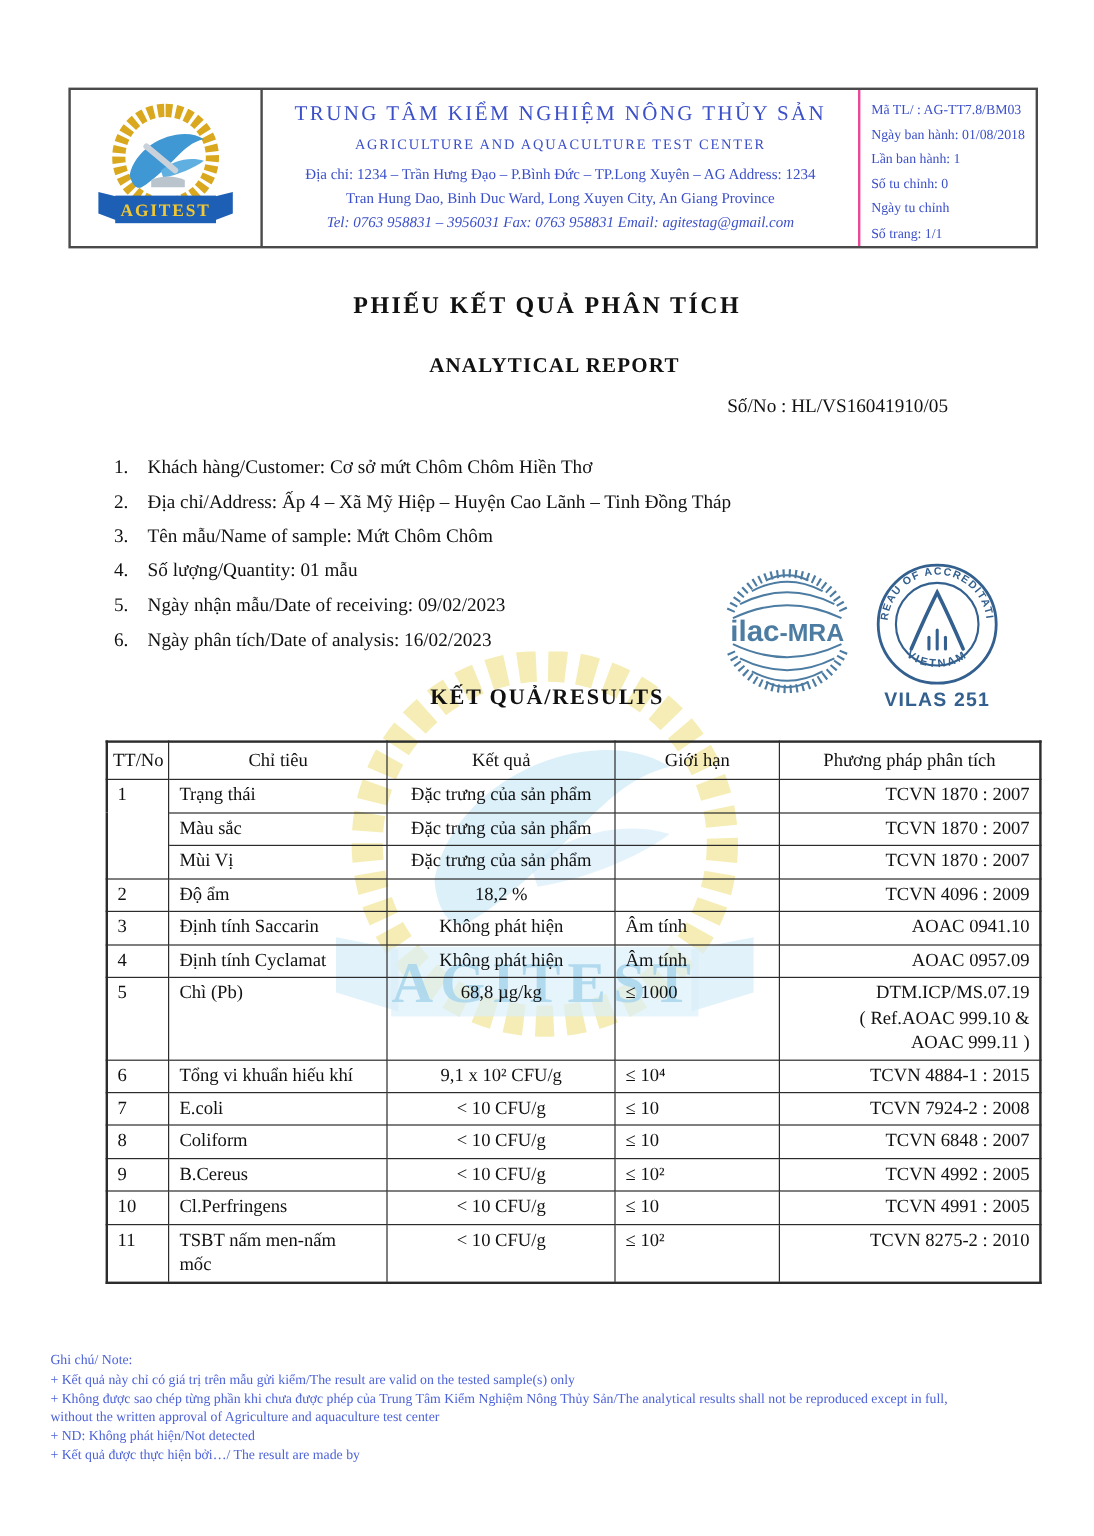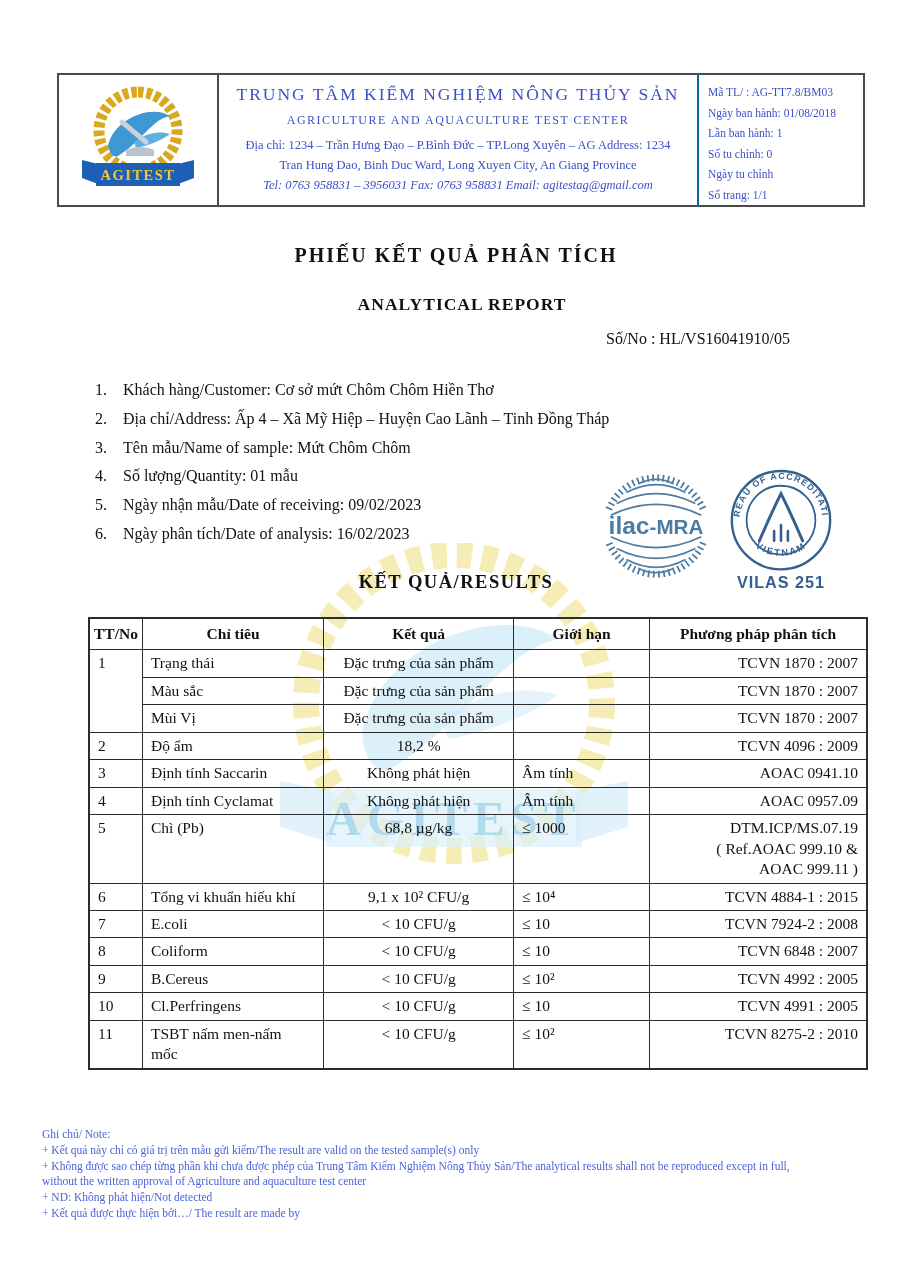--- a/index.html
+++ b/index.html
@@ -2,47 +2,47 @@
 <html><head>
 <meta charset="utf-8">
 <style>
   html,body{margin:0;padding:0;background:#ffffff;}
   .page{position:relative;width:912px;height:1280px;background:#ffffff;overflow:hidden;
         font-family:"Liberation Serif","DejaVu Serif",serif;color:#111;}
   
   .header-box{position:absolute;left:57px;top:73px;width:804px;height:130px;
       border:2px solid #4a4a4a;display:flex;background:#fff;}
   .logo-cell{width:158px;border-right:2px solid #4a4a4a;display:flex;align-items:center;justify-content:center;}
-  .center-cell{flex:1;border-right:2px solid #0369a1;text-align:center;color:#3b4fc8;padding-top:7px;}
+  .center-cell{flex:1;border-right:2px solid #ec4899;text-align:center;color:#3b4fc8;padding-top:7px;}
   .hc1{font-size:17.5px;letter-spacing:2px;font-weight:500;margin-top:2px;}
   .hc2{font-size:12px;letter-spacing:1.5px;font-weight:500;margin-top:8px;}
   .hc3{font-size:12.5px;margin-top:10px;}
   .hc4{font-size:12.5px;margin-top:5px;}
   .hc5{font-size:12.5px;margin-top:5px;font-style:italic;}
-  .meta-cell{width:164px;color:#3b4fc8;font-size:11.5px;line-height:20.5px;padding:7px 4px 0 9px;box-sizing:border-box;}
+  .meta-cell{width:146px;color:#3b4fc8;font-size:11.5px;line-height:20.5px;padding:7px 4px 0 9px;box-sizing:border-box;}
   
   .title-vi{position:absolute;left:0;right:0;top:244px;text-align:center;font-size:20px;font-weight:bold;letter-spacing:2px;}
   .title-en{position:absolute;left:12px;right:0;top:294px;text-align:center;font-size:17.5px;font-weight:bold;letter-spacing:1px;}
   .doc-number{position:absolute;right:122px;top:330px;font-size:16px;}
   
   .info-list{position:absolute;left:95px;top:381px;width:720px;}
   .info-item{display:flex;font-size:16px;height:28.8px;align-items:flex-start;}
   .info-item .num{width:28px;flex:0 0 28px;}
   
   .ilac-stamp{position:absolute;left:597px;top:466px;}
   .vilas-stamp{position:absolute;left:722px;top:466px;}
   
   .results-heading{position:absolute;left:0;right:0;top:572px;text-align:center;
       font-size:18.5px;font-weight:bold;letter-spacing:1.5px;z-index:2;}
   .watermark{position:absolute;left:252px;top:543px;z-index:0;}
   .results-table{position:absolute;left:88px;top:617px;width:780px;border-collapse:collapse;z-index:1;
       font-size:15.5px;}
   .results-table th,.results-table td{border:1.6px solid #2c2c2c;padding:3px 8px;line-height:1.32;background:transparent;}
   .results-table{border:2.5px solid #2c2c2c;}
-  .results-table th{font-size:15.5px;font-weight:bold;text-align:center;padding:5px 4px;}
+  .results-table th{font-size:15.5px;font-weight:normal;text-align:center;padding:5px 4px;}
   .col-no{text-align:left;vertical-align:top;padding-left:9px;}
   .col-name{text-align:left;padding-left:10px;vertical-align:top;white-space:pre-line;}
   .col-result{text-align:center;vertical-align:top;}
   .col-limit{text-align:left;padding-left:9px;vertical-align:top;}
   .col-method{text-align:right;padding-left:10px;vertical-align:top;white-space:pre-line;}
   
   .notes{position:absolute;left:42px;top:1127px;width:840px;color:#4c62d9;font-size:11.5px;line-height:15.8px;}
 </style>
 </head>
 <body>

